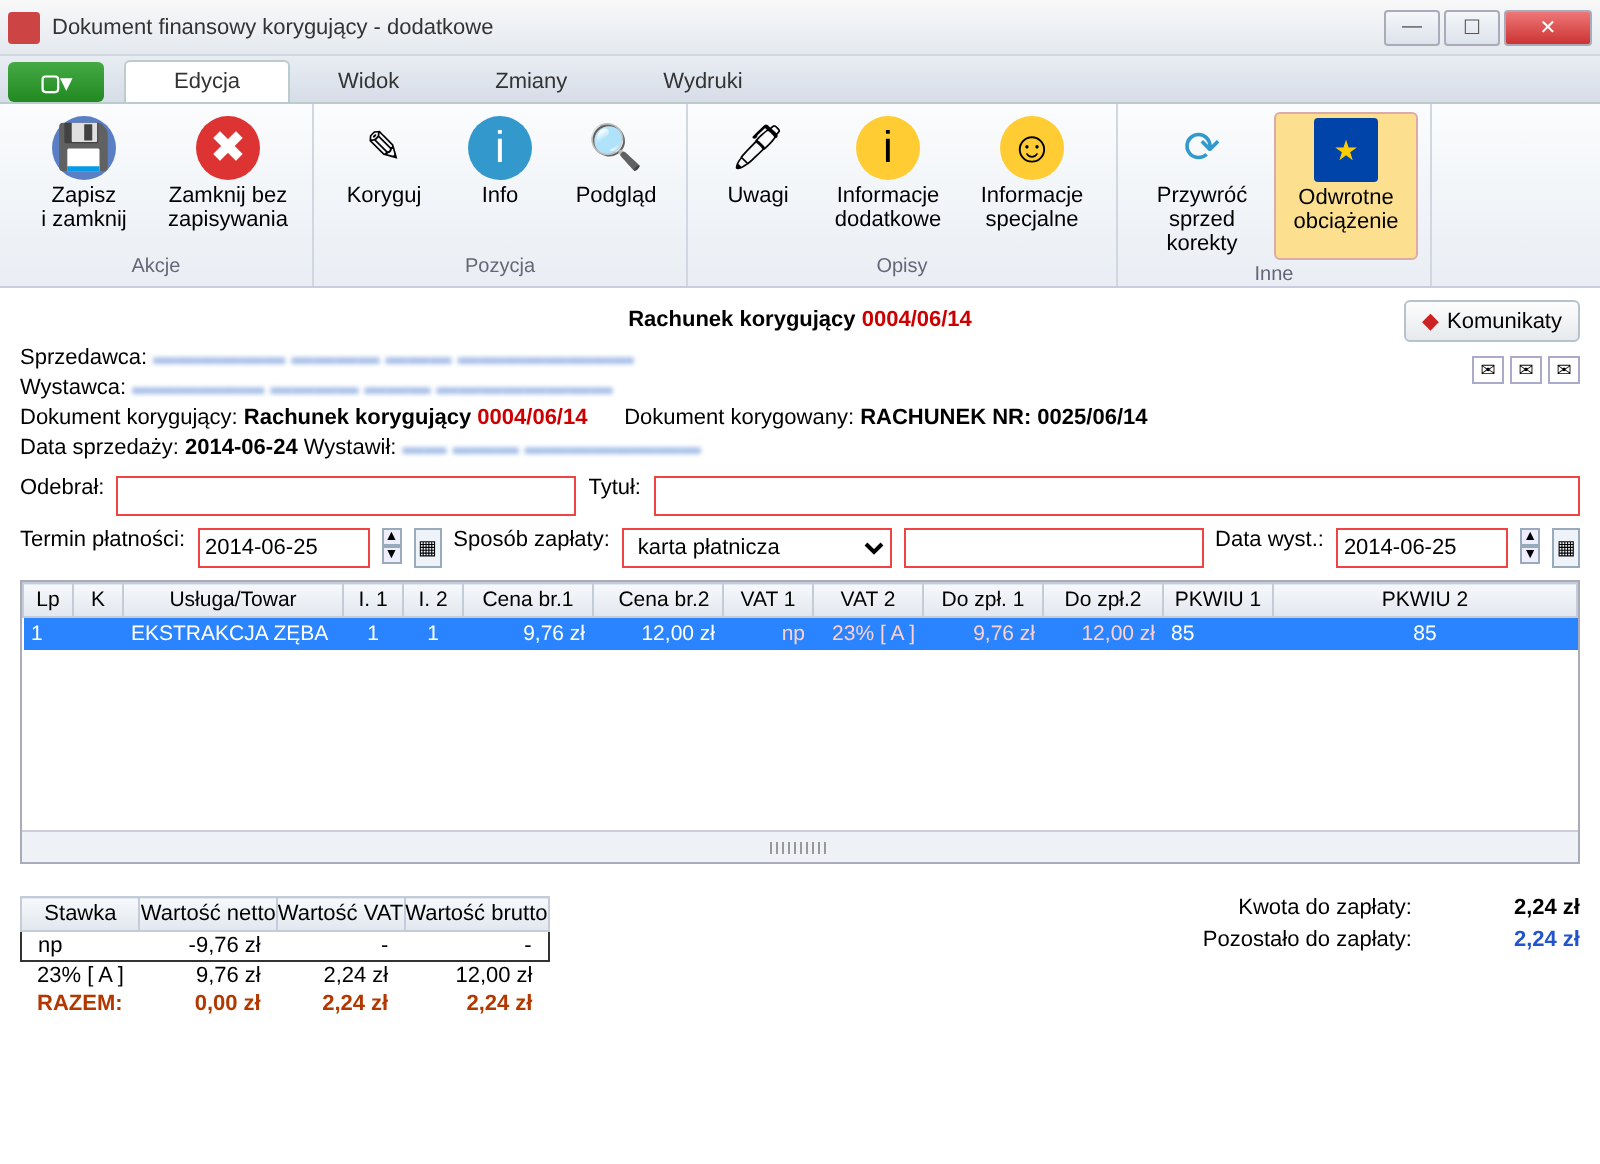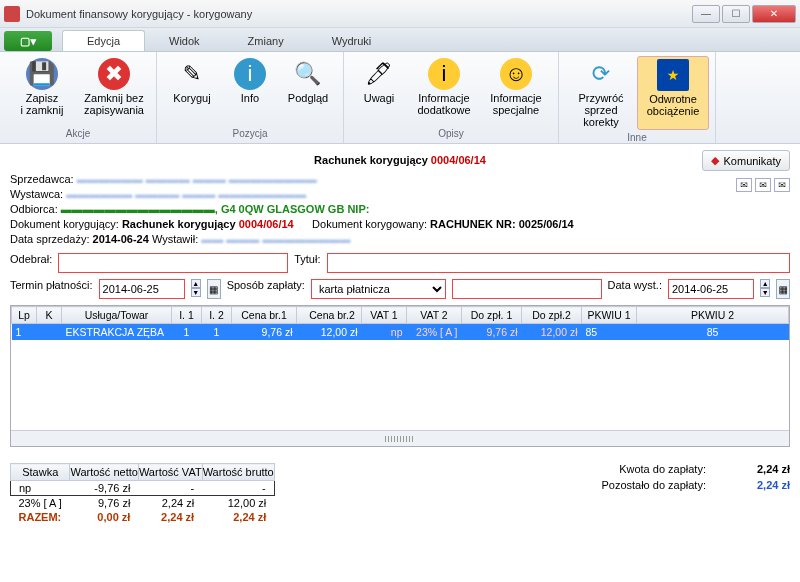--- a/index.html
+++ b/index.html
@@ -79,21 +79,21 @@
 .totals { margin-left: auto; text-align: right; }
 .totals .row { display: flex; gap: 14px; justify-content: flex-end; margin-bottom: 4px; }
 .totals .val { font-weight: bold; width: 70px; }
 .totals .blue { color: #2255cc; }
 </style>
 </head>
 <body>
 
 <div class="titlebar">
   <div class="app-icon"></div>
-  <div class="title">Dokument finansowy korygujący - korygowany</div>
+  <div class="title">Dokument finansowy korygujący - dodatkowe</div>
   <div class="window-btns">
     <div class="window-btn">—</div>
     <div class="window-btn">☐</div>
     <div class="window-btn close">✕</div>
   </div>
 </div>
 
 <div class="tabbar">
   <div class="green-btn">▢▾</div>
   <div class="tab active">Edycja</div>
@@ -183,21 +183,20 @@
     <div class="mini-icons">
       <div class="mini-icon">✉</div>
       <div class="mini-icon">✉</div>
       <div class="mini-icon">✉</div>
     </div>
   </div>
 
   <div class="meta">
     <div><span>Sprzedawca:</span> <span class="blur">▬▬▬▬▬▬ ▬▬▬▬ ▬▬▬ ▬▬▬▬▬▬▬▬</span></div>
     <div><span>Wystawca:</span> <span class="blur">▬▬▬▬▬▬ ▬▬▬▬ ▬▬▬ ▬▬▬▬▬▬▬▬</span></div>
-    <div><span>Odbiorca:</span> <span class="green">▬▬▬▬▬▬▬▬▬▬▬▬▬▬</span><span class="green">, G4 0QW GLASGOW GB NIP:</span></div>
     <div>
       <span>Dokument korygujący: </span><b>Rachunek korygujący </b><span class="red">0004/06/14</span>
       &nbsp;&nbsp;&nbsp;&nbsp;
       <span>Dokument korygowany: </span><b>RACHUNEK NR: 0025/06/14</b>
     </div>
     <div>
       <span>Data sprzedaży: </span><b>2014-06-24</b>
       <span> Wystawił: </span><span class="blur">▬▬ ▬▬▬ ▬▬▬▬▬▬▬▬</span>
     </div>
   </div>

